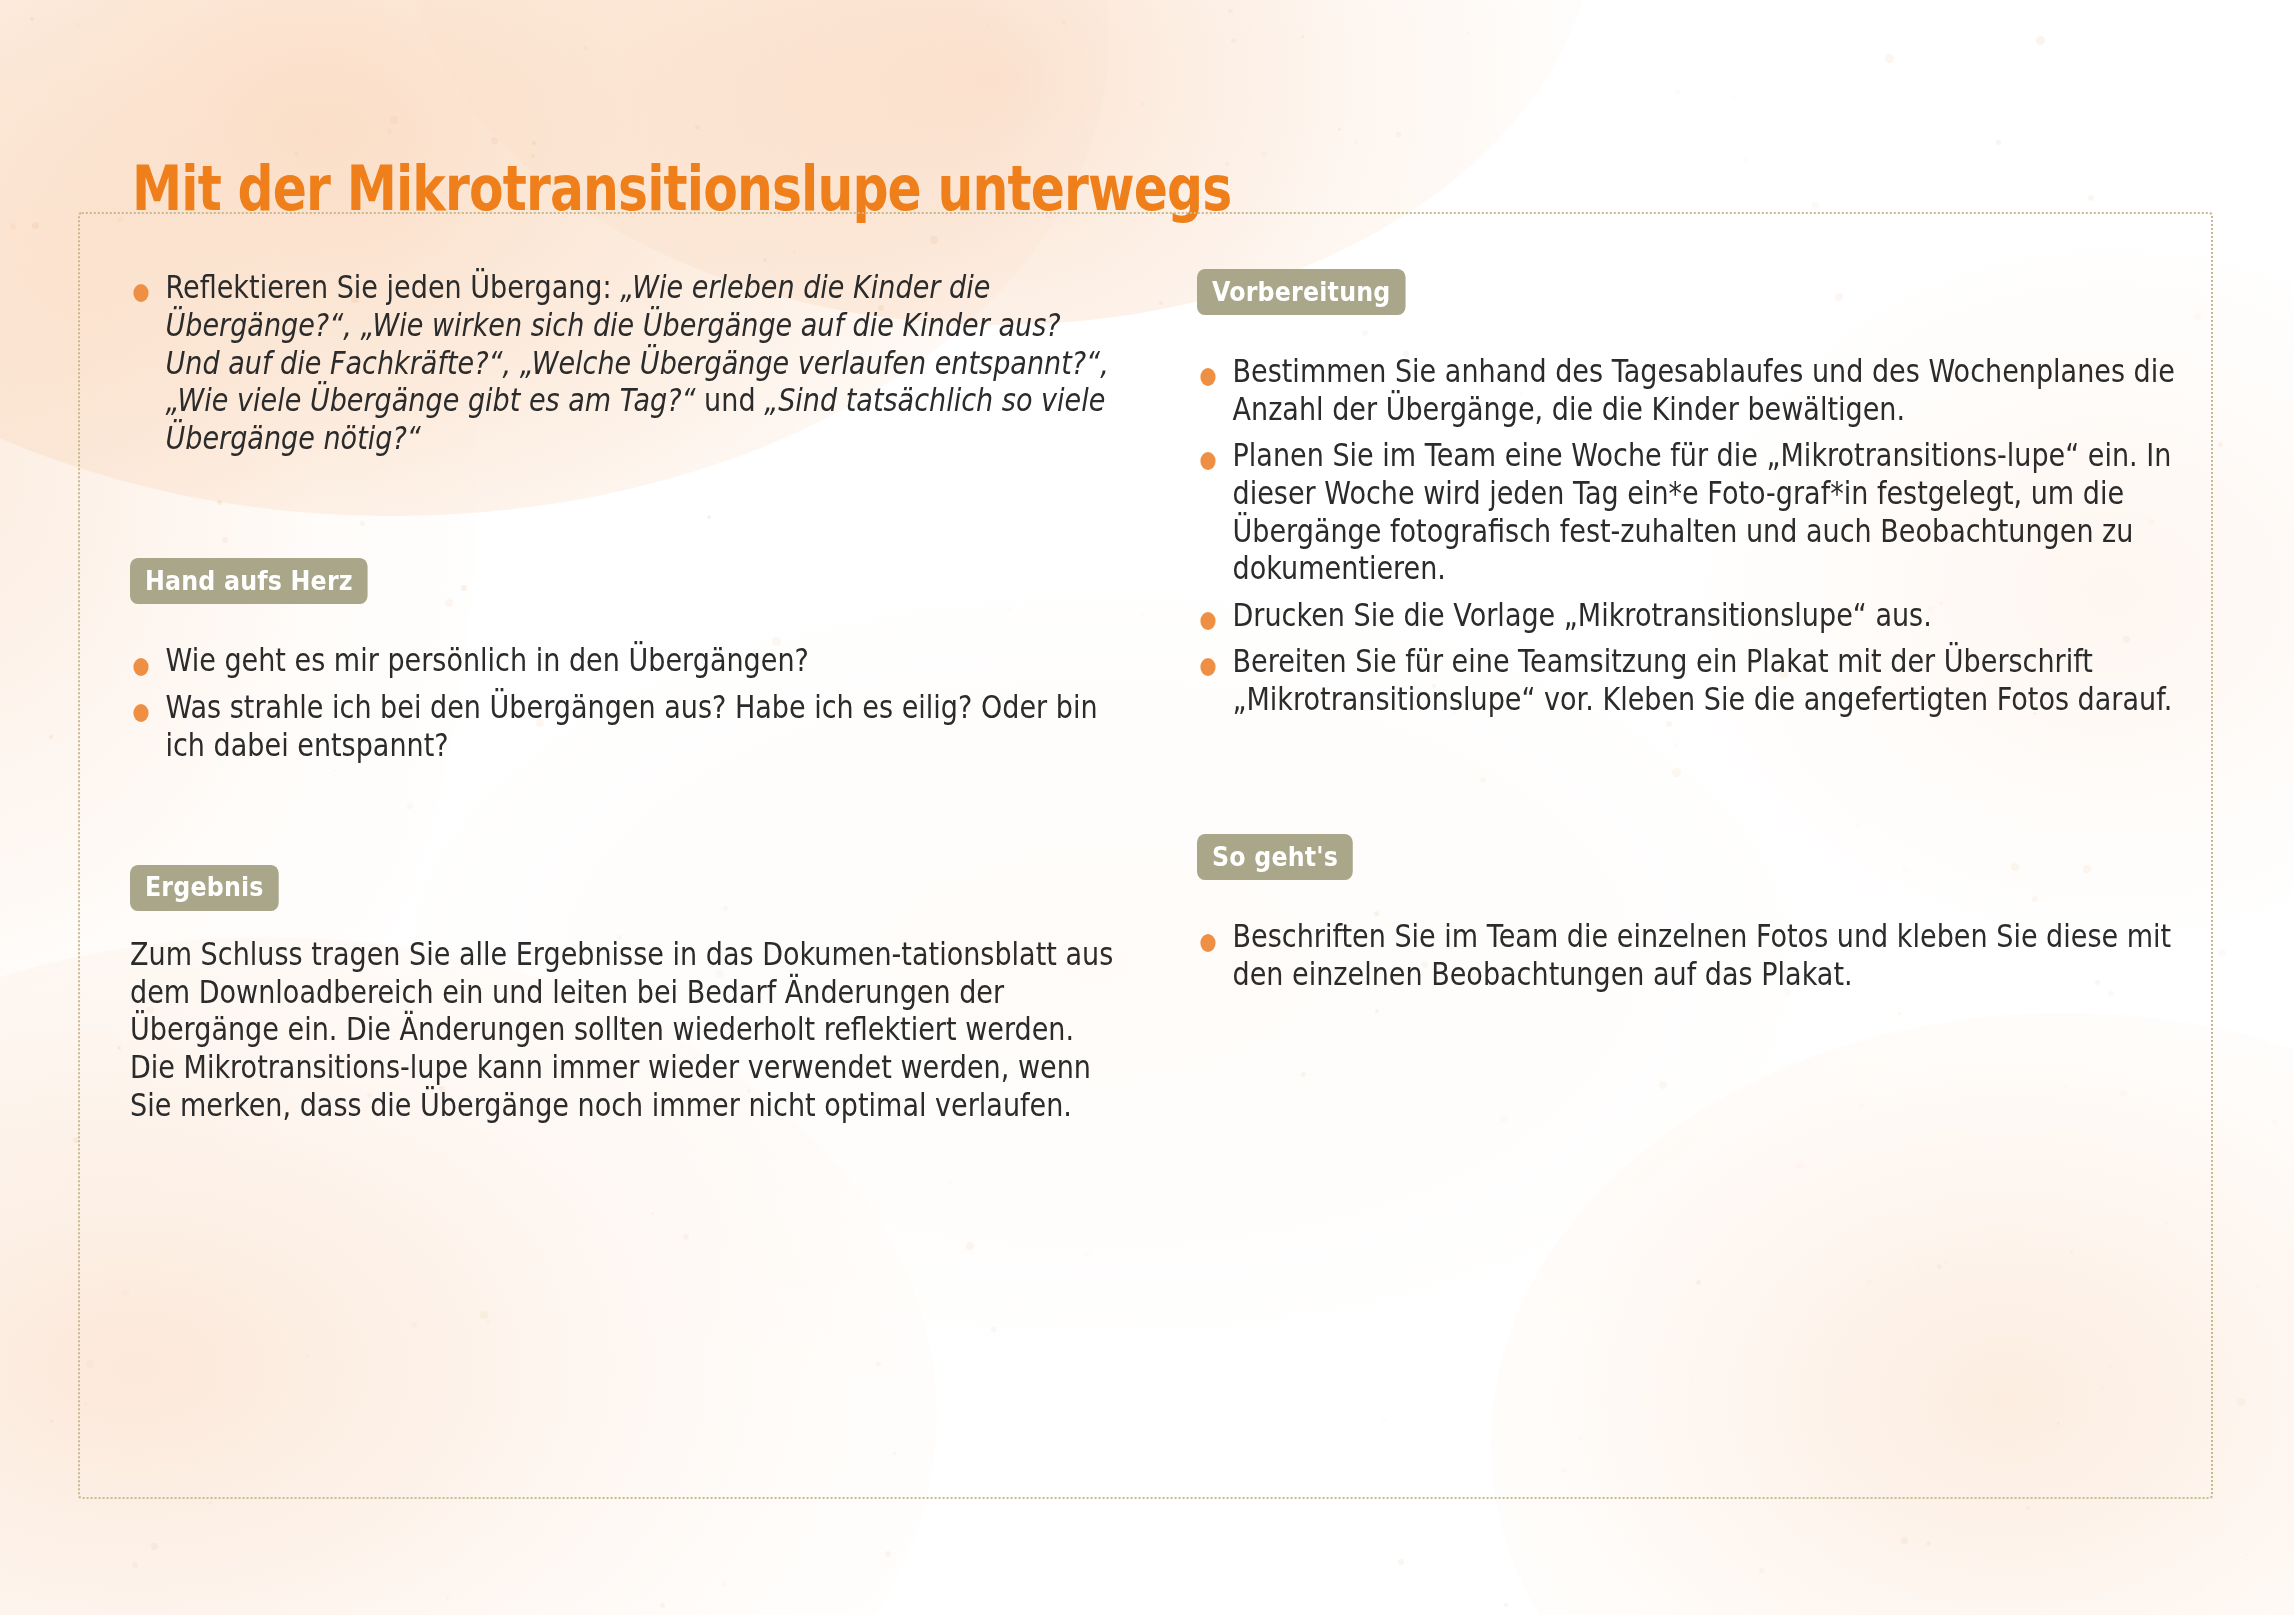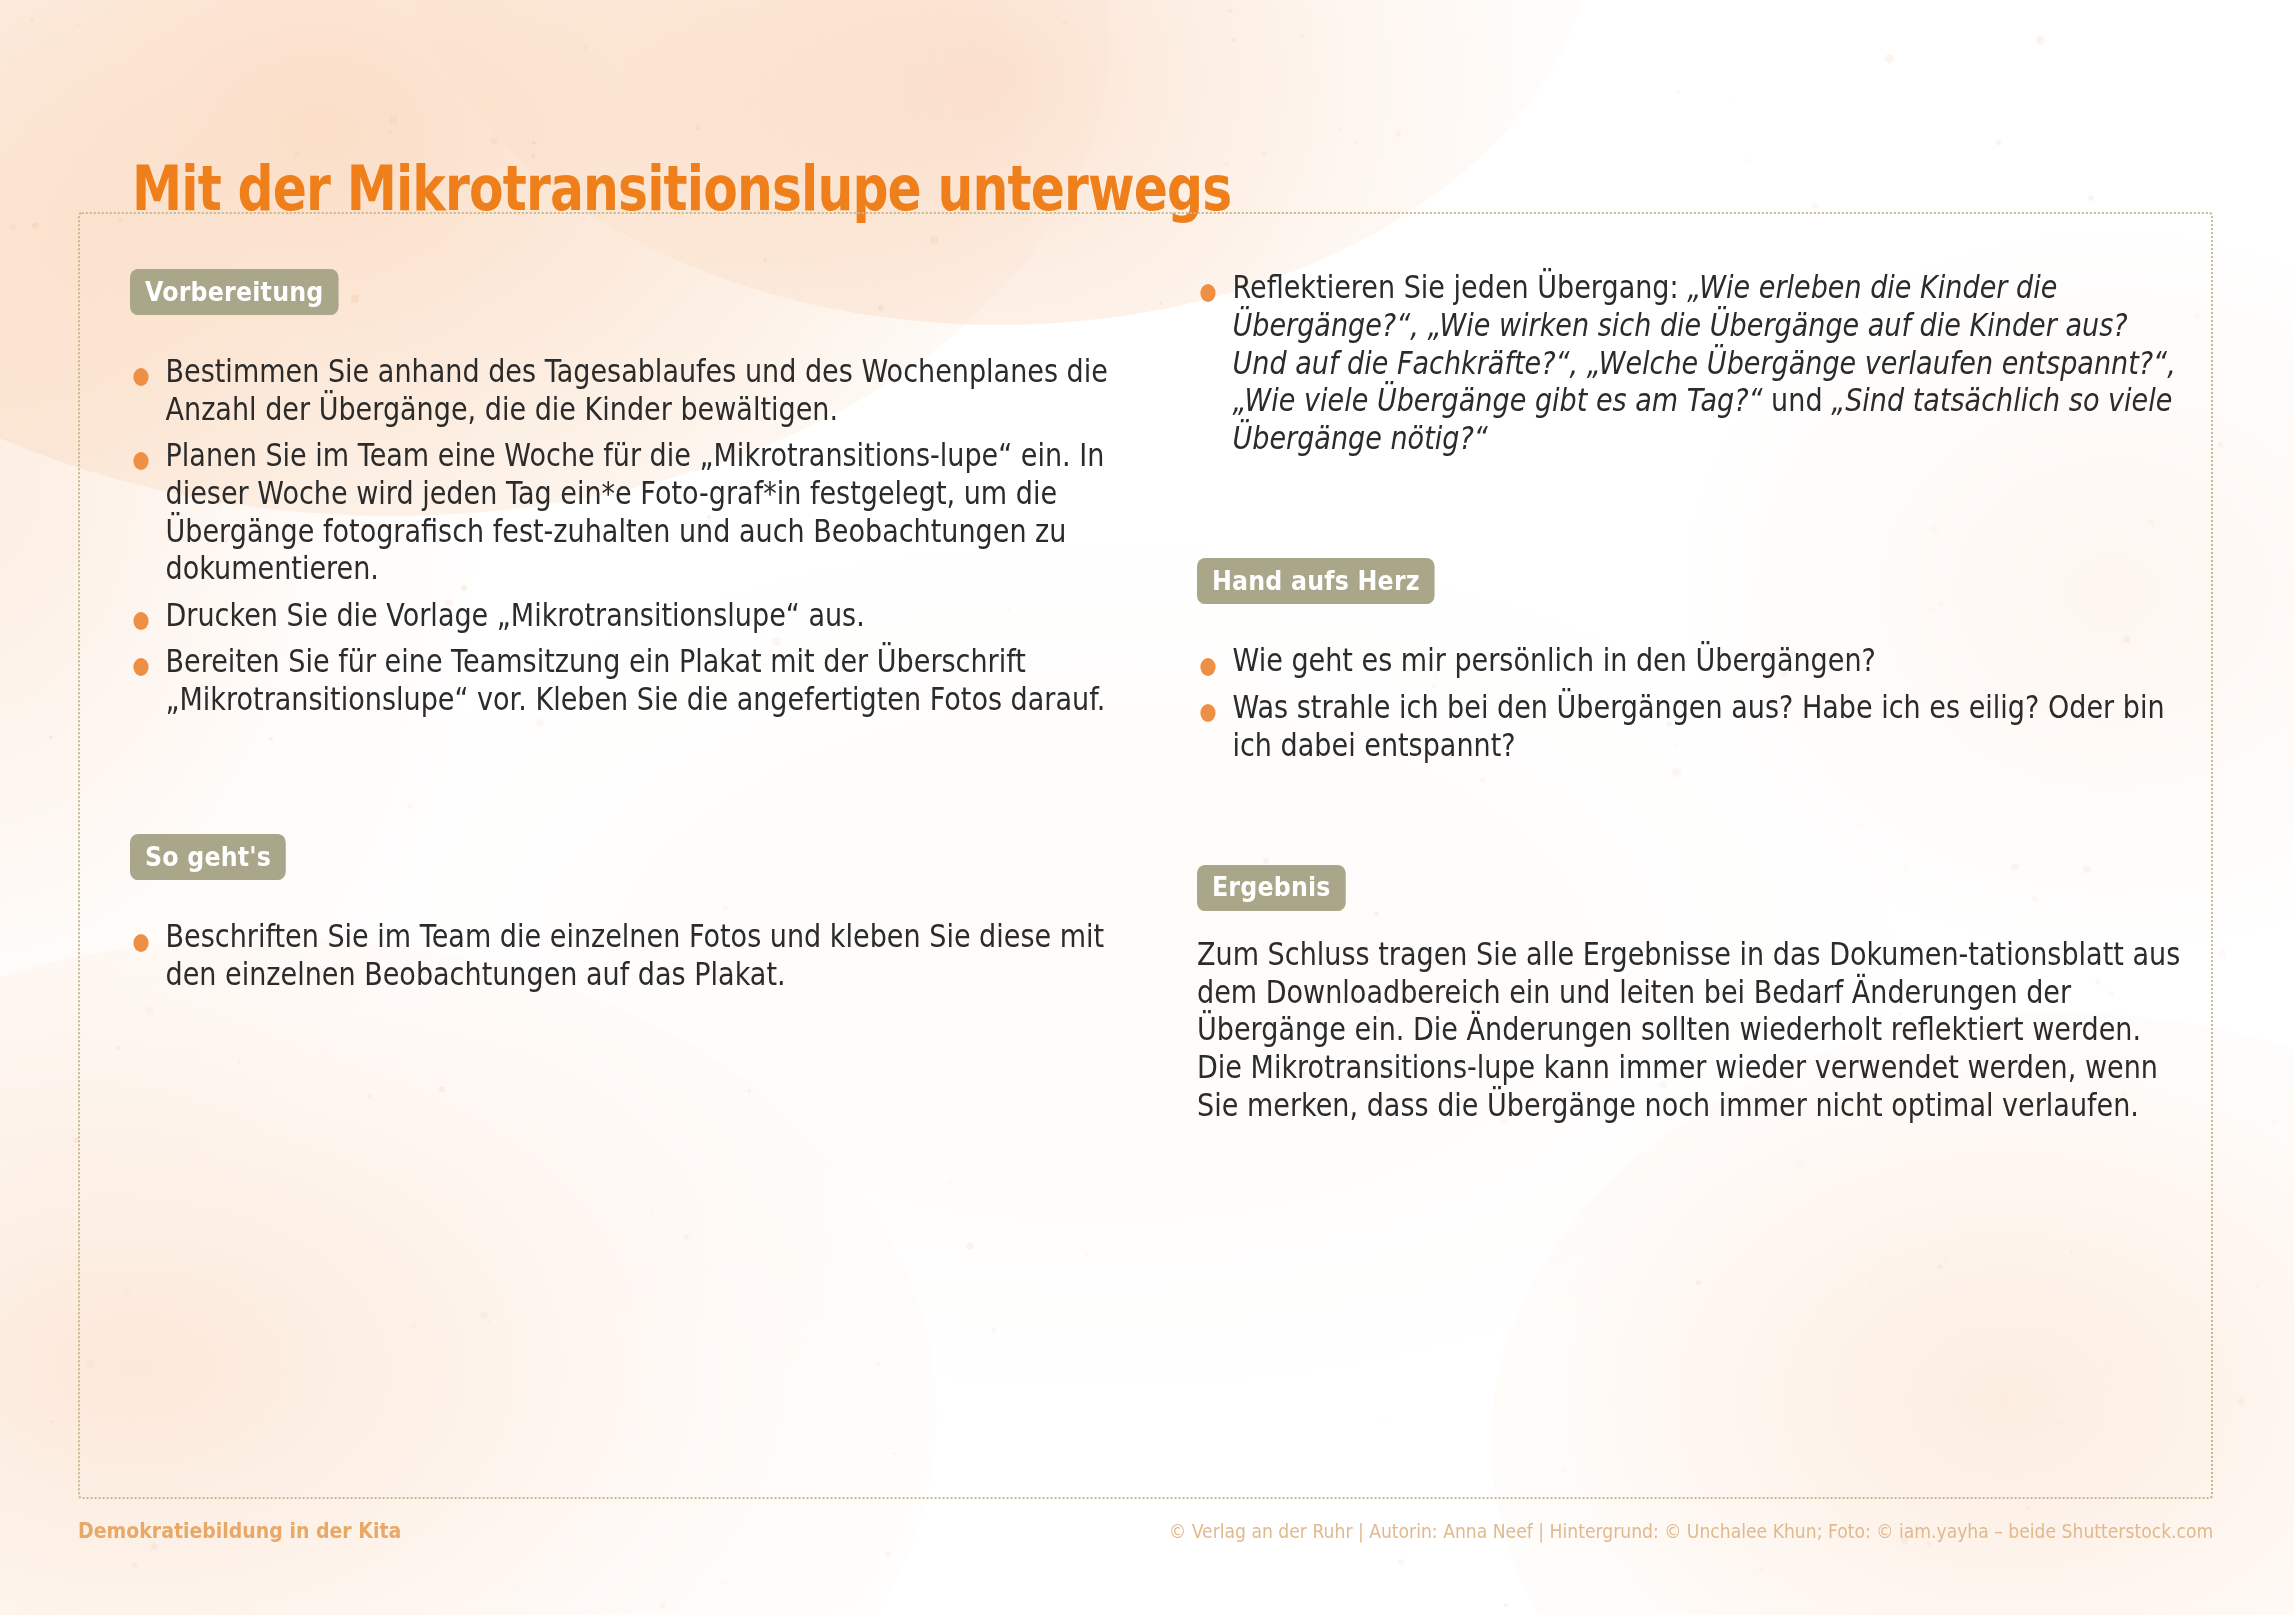--- a/index.html
+++ b/index.html
@@ -331,64 +331,20 @@
       <div class="speck" style="left:2026px;top:1506px;width:3.8px;height:3.8px;background:rgba(226,150,92,0.072)"></div>
       <div class="speck" style="left:2166px;top:1222px;width:2.6px;height:2.6px;background:rgba(226,150,92,0.050)"></div>
     </div>
 
   <h1 id="title">Mit der Mikrotransitionslupe unterwegs</h1>
 
   <div id="frame"></div>
 
   <div id="cols">
 
-    <div class="col left">
-
-      <div class="badge">Vorbereitung</div>
-
-      <div class="sp-a"></div>
-
-      <div class="body">
-        <ul class="bullets">
-          <li>
-            <span class="dot"></span>
-            <span>Bestimmen Sie anhand des Tagesablaufes und des Wochenplanes die Anzahl der Übergänge, die die Kinder bewältigen.</span>
-          </li>
-          <li>
-            <span class="dot"></span>
-            <span>Planen Sie im Team eine Woche für die „Mikrotransitions-lupe“ ein. In dieser Woche wird jeden Tag ein*e Foto-graf*in festgelegt, um die Übergänge fotografisch fest-zuhalten und auch Beobachtungen zu dokumentieren.</span>
-          </li>
-          <li>
-            <span class="dot"></span>
-            <span>Drucken Sie die Vorlage „Mikrotransitionslupe“ aus.</span>
-          </li>
-          <li>
-            <span class="dot"></span>
-            <span>Bereiten Sie für eine Teamsitzung ein Plakat mit der Überschrift „Mikrotransitionslupe“ vor. Kleben Sie die angefertigten Fotos darauf.</span>
-          </li>
-        </ul>
-      </div>
-
-      <div class="sp-big"></div>
-
-      <div class="badge">So geht's</div>
-
-      <div class="sp-a"></div>
-
-      <div class="body">
-        <ul class="bullets">
-          <li>
-            <span class="dot"></span>
-            <span>Beschriften Sie im Team die einzelnen Fotos und kleben Sie diese mit den einzelnen Beobachtungen auf das Plakat.</span>
-          </li>
-        </ul>
-      </div>
-
-    </div>
-
     <div class="col right">
 
       <div class="body">
         <ul class="bullets">
           <li>
             <span class="dot"></span><span>Reflektieren Sie jeden Übergang: </span><span class="q">„Wie erleben die Kinder die Übergänge?“, „Wie wirken sich die Übergänge auf die Kinder aus? Und auf die Fachkräfte?“, „Welche Übergänge verlaufen entspannt?“, „Wie viele Übergänge gibt es am Tag?“</span><span> und </span><span class="q">„Sind tatsächlich so viele Übergänge nötig?“</span>
           </li>
         </ul>
       </div>
 
@@ -415,21 +371,61 @@
 
       <div class="badge">Ergebnis</div>
 
       <div class="sp-b"></div>
 
       <div class="body">
         <p class="para">Zum Schluss tragen Sie alle Ergebnisse in das Dokumen-tationsblatt aus dem Downloadbereich ein und leiten bei Bedarf Änderungen der Übergänge ein. Die Änderungen sollten wiederholt reflektiert werden. Die Mikrotransitions-lupe kann immer wieder verwendet werden, wenn Sie merken, dass die Übergänge noch immer nicht optimal verlaufen.</p>
       </div>
 
     </div>
+
+    <div class="col left">
+
+      <div class="badge">Vorbereitung</div>
+
+      <div class="sp-a"></div>
+
+      <div class="body">
+        <ul class="bullets">
+          <li>
+            <span class="dot"></span>
+            <span>Bestimmen Sie anhand des Tagesablaufes und des Wochenplanes die Anzahl der Übergänge, die die Kinder bewältigen.</span>
+          </li>
+          <li>
+            <span class="dot"></span>
+            <span>Planen Sie im Team eine Woche für die „Mikrotransitions-lupe“ ein. In dieser Woche wird jeden Tag ein*e Foto-graf*in festgelegt, um die Übergänge fotografisch fest-zuhalten und auch Beobachtungen zu dokumentieren.</span>
+          </li>
+          <li>
+            <span class="dot"></span>
+            <span>Drucken Sie die Vorlage „Mikrotransitionslupe“ aus.</span>
+          </li>
+          <li>
+            <span class="dot"></span>
+            <span>Bereiten Sie für eine Teamsitzung ein Plakat mit der Überschrift „Mikrotransitionslupe“ vor. Kleben Sie die angefertigten Fotos darauf.</span>
+          </li>
+        </ul>
+      </div>
+
+      <div class="sp-big"></div>
+
+      <div class="badge">So geht's</div>
+
+      <div class="sp-a"></div>
+
+      <div class="body">
+        <ul class="bullets">
+          <li>
+            <span class="dot"></span>
+            <span>Beschriften Sie im Team die einzelnen Fotos und kleben Sie diese mit den einzelnen Beobachtungen auf das Plakat.</span>
+          </li>
+        </ul>
+      </div>
+
+    </div>
   </div>
 
-  <div id="footer">
-    <div id="footer-left">Demokratiebildung in der Kita</div>
-    <div id="footer-right">© Verlag an der Ruhr | Autorin: Anna Neef | Hintergrund: © Unchalee Khun; Foto: © iam.yayha – beide Shutterstock.com</div>
-  </div>
 
 </div>
 
 
 </body></html>

